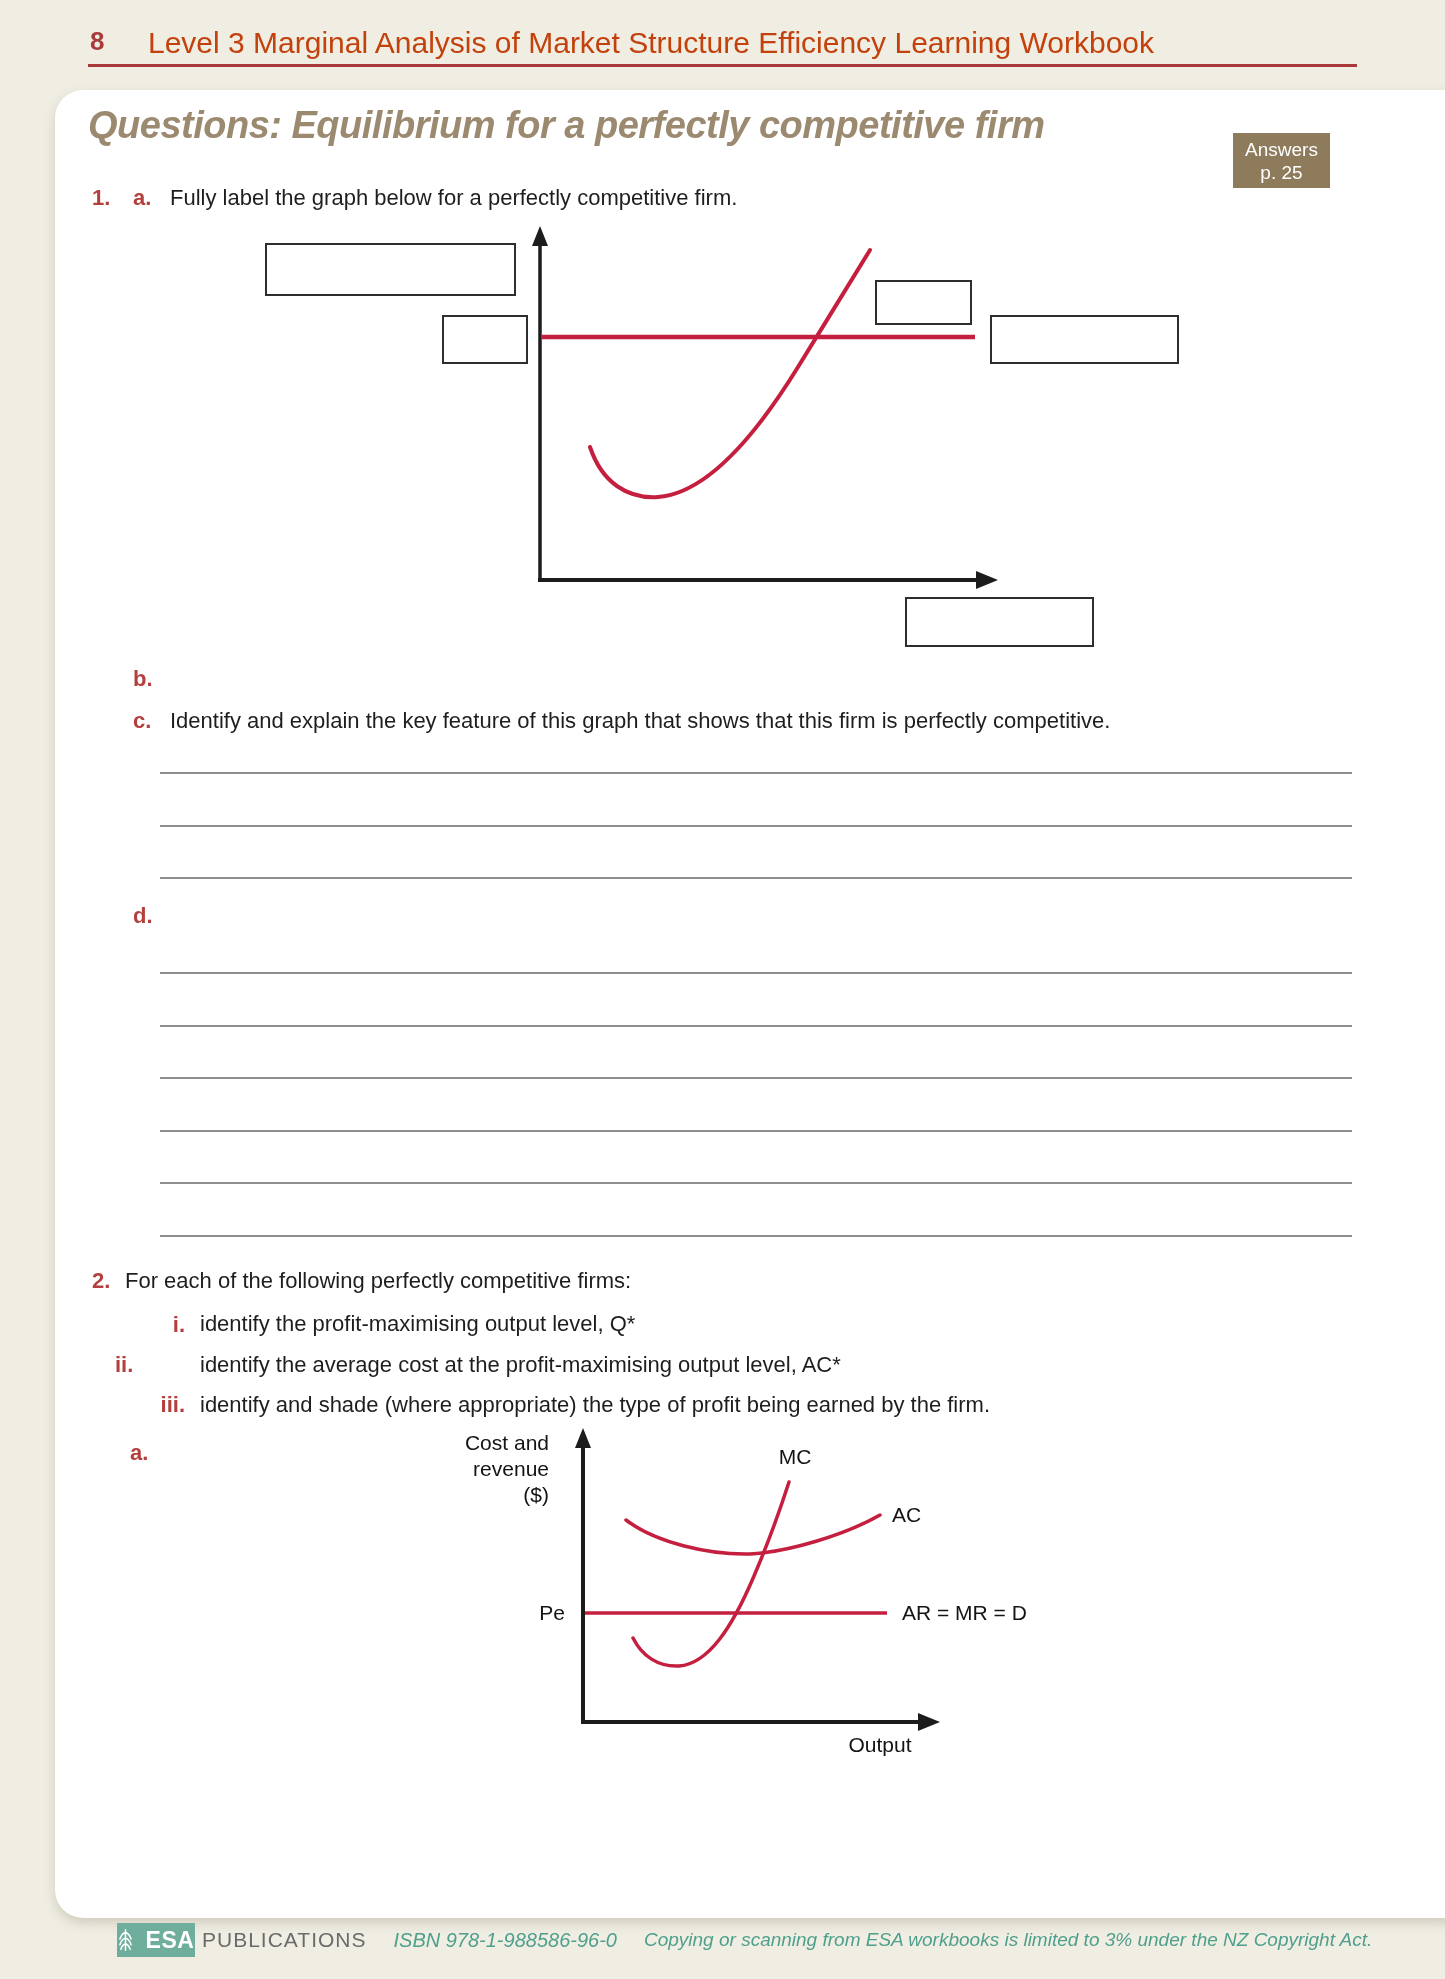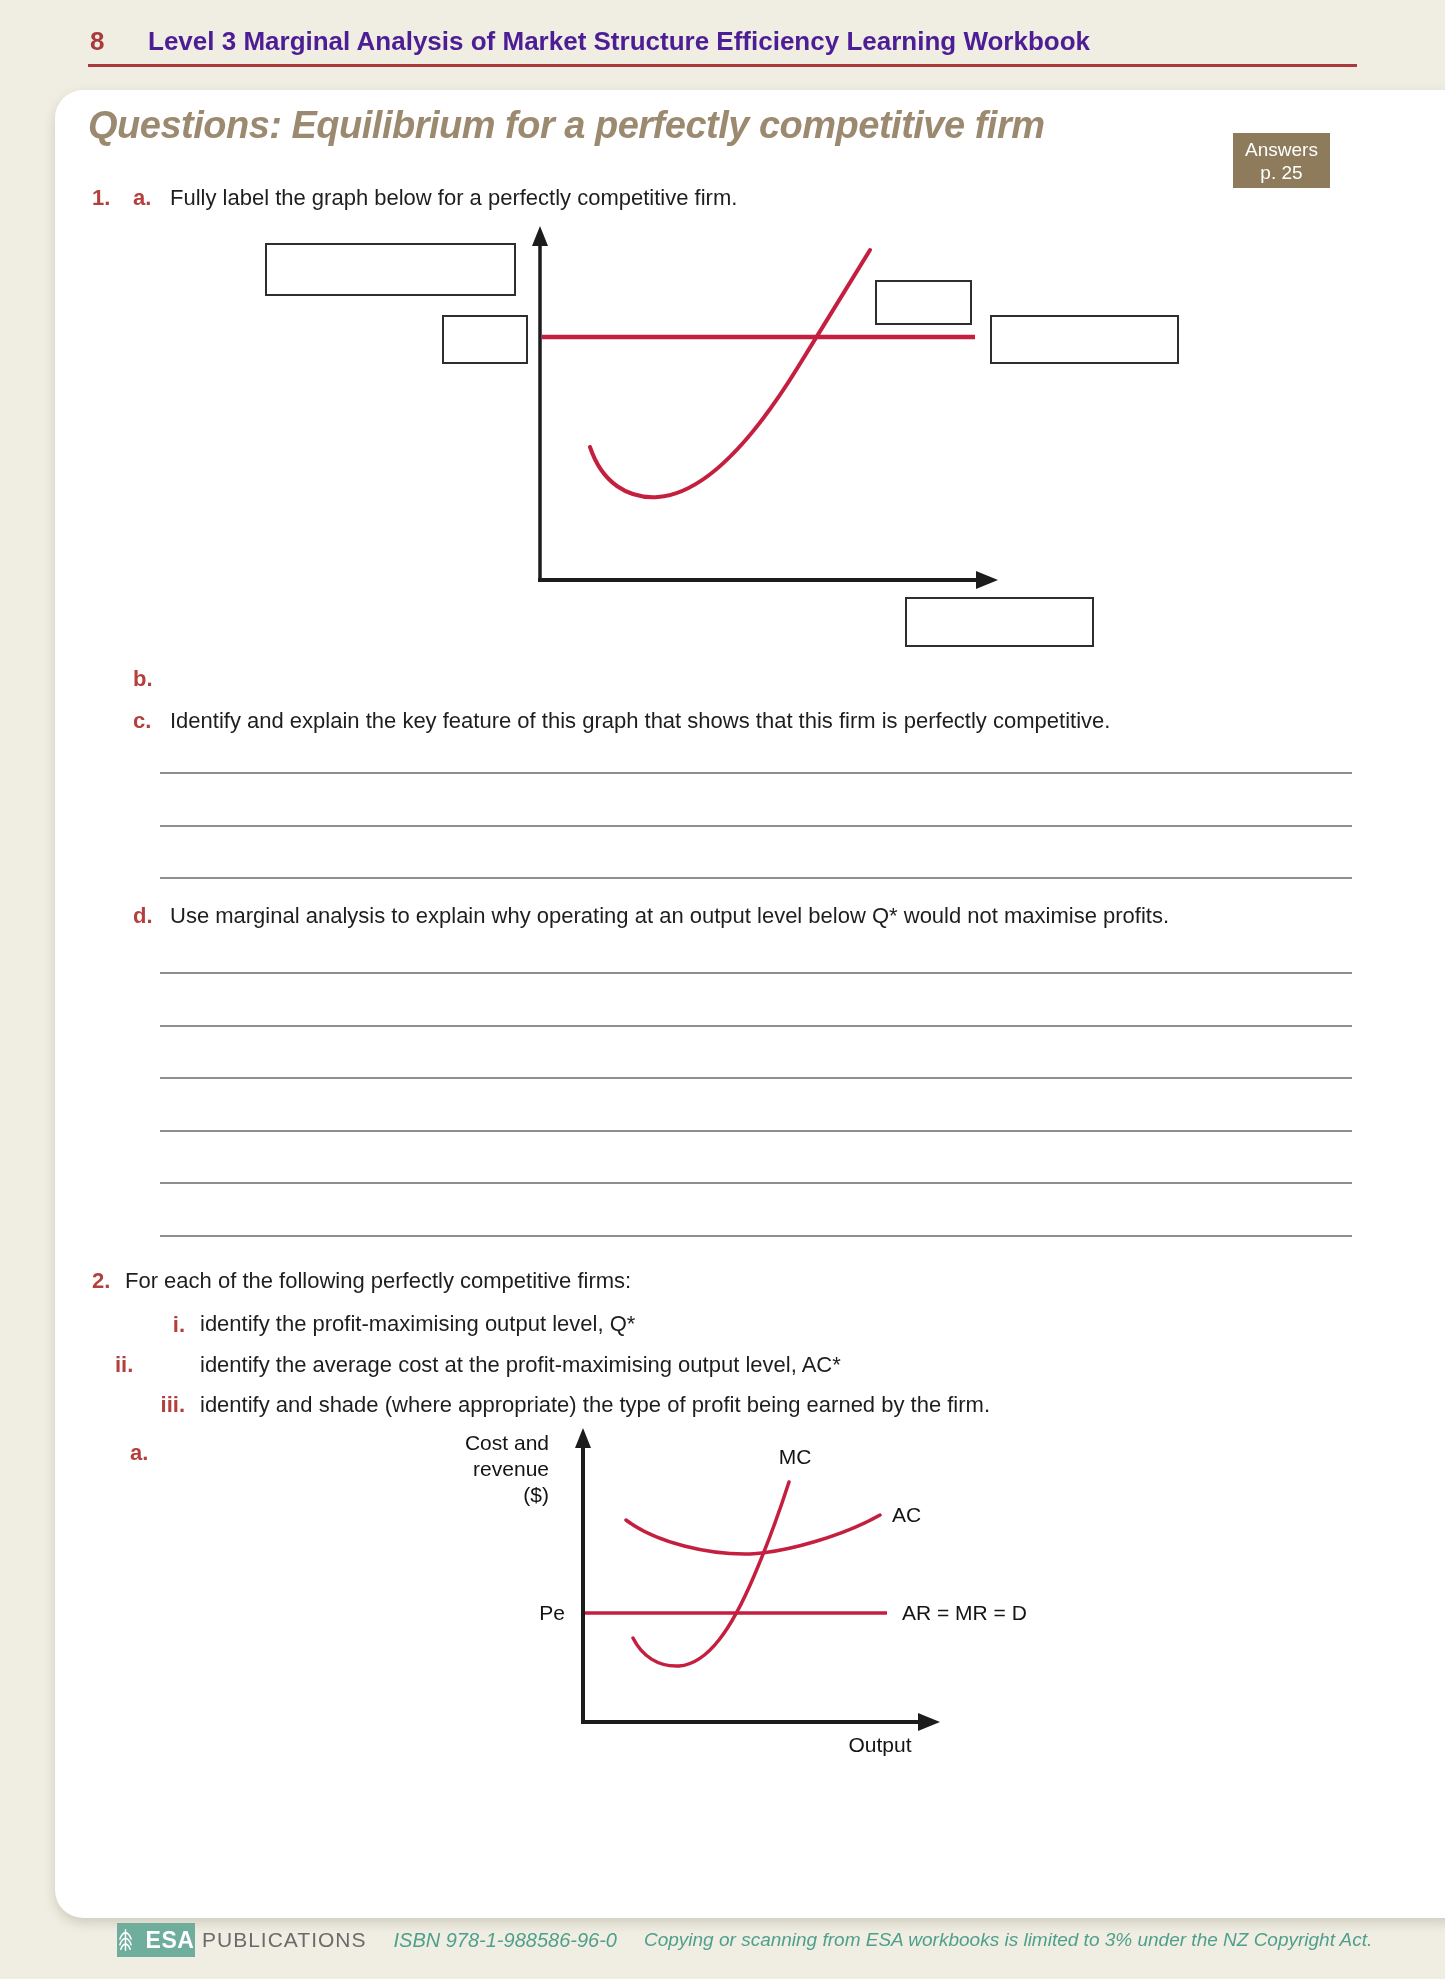--- a/index.html
+++ b/index.html
@@ -6,21 +6,21 @@
   .page {
     position:relative; width:1445px; height:1979px;
     background:#f0eee3; overflow:hidden;
     font-family:"Liberation Sans","DejaVu Sans",sans-serif;
     color:#1e1e1e;
   }
   .abs { position:absolute; }
 
   
   .page-num { left:90px; top:26px; font-size:26px; font-weight:bold; color:#a93a3c; }
-  .header-title { left:148px; top:26px; font-size:26px; font-weight:bold; color:#4c1d95; }
+  .header-title { left:148px; top:26px; font-size:30px; font-weight:normal; color:#c2410c; }
   .header-rule { left:88px; top:64px; width:1269px; height:0; border-top:3.5px solid #a93a3c; }
 
   
   .card {
     position:absolute; left:55px; top:90px; width:1419px; height:1828px;
     background:#ffffff; border-radius:28px;
     box-shadow:0 5px 12px rgba(90,85,60,0.22);
   }
   .card .abs { position:absolute; }
 
@@ -102,21 +102,20 @@
     <div class="abs plabel" style="left:78px; top:576px;">b.</div>
 
     <div class="abs plabel" style="left:78px; top:618px;">c.</div>
     <div class="abs ptext" style="left:115px; top:618px;">Identify and explain the key feature of this graph that shows that this firm is perfectly competitive.</div>
 
     <div class="answer-line" style="top:682px;"></div>
     <div class="answer-line" style="top:735px;"></div>
     <div class="answer-line" style="top:787px;"></div>
 
     <div class="abs plabel" style="left:78px; top:813px;">d.</div>
-    <div class="abs ptext" style="left:115px; top:813px;">Use marginal analysis to explain why operating at an output level below Q* would not maximise profits.</div>
 
     <div class="answer-line" style="top:882px;"></div>
     <div class="answer-line" style="top:935px;"></div>
     <div class="answer-line" style="top:987px;"></div>
     <div class="answer-line" style="top:1040px;"></div>
     <div class="answer-line" style="top:1092px;"></div>
     <div class="answer-line" style="top:1145px;"></div>
 
     <div class="abs qnum" style="left:37px; top:1178px;">2.</div>
     <div class="abs ptext" style="left:70px; top:1178px;">For each of the following perfectly competitive firms:</div>

